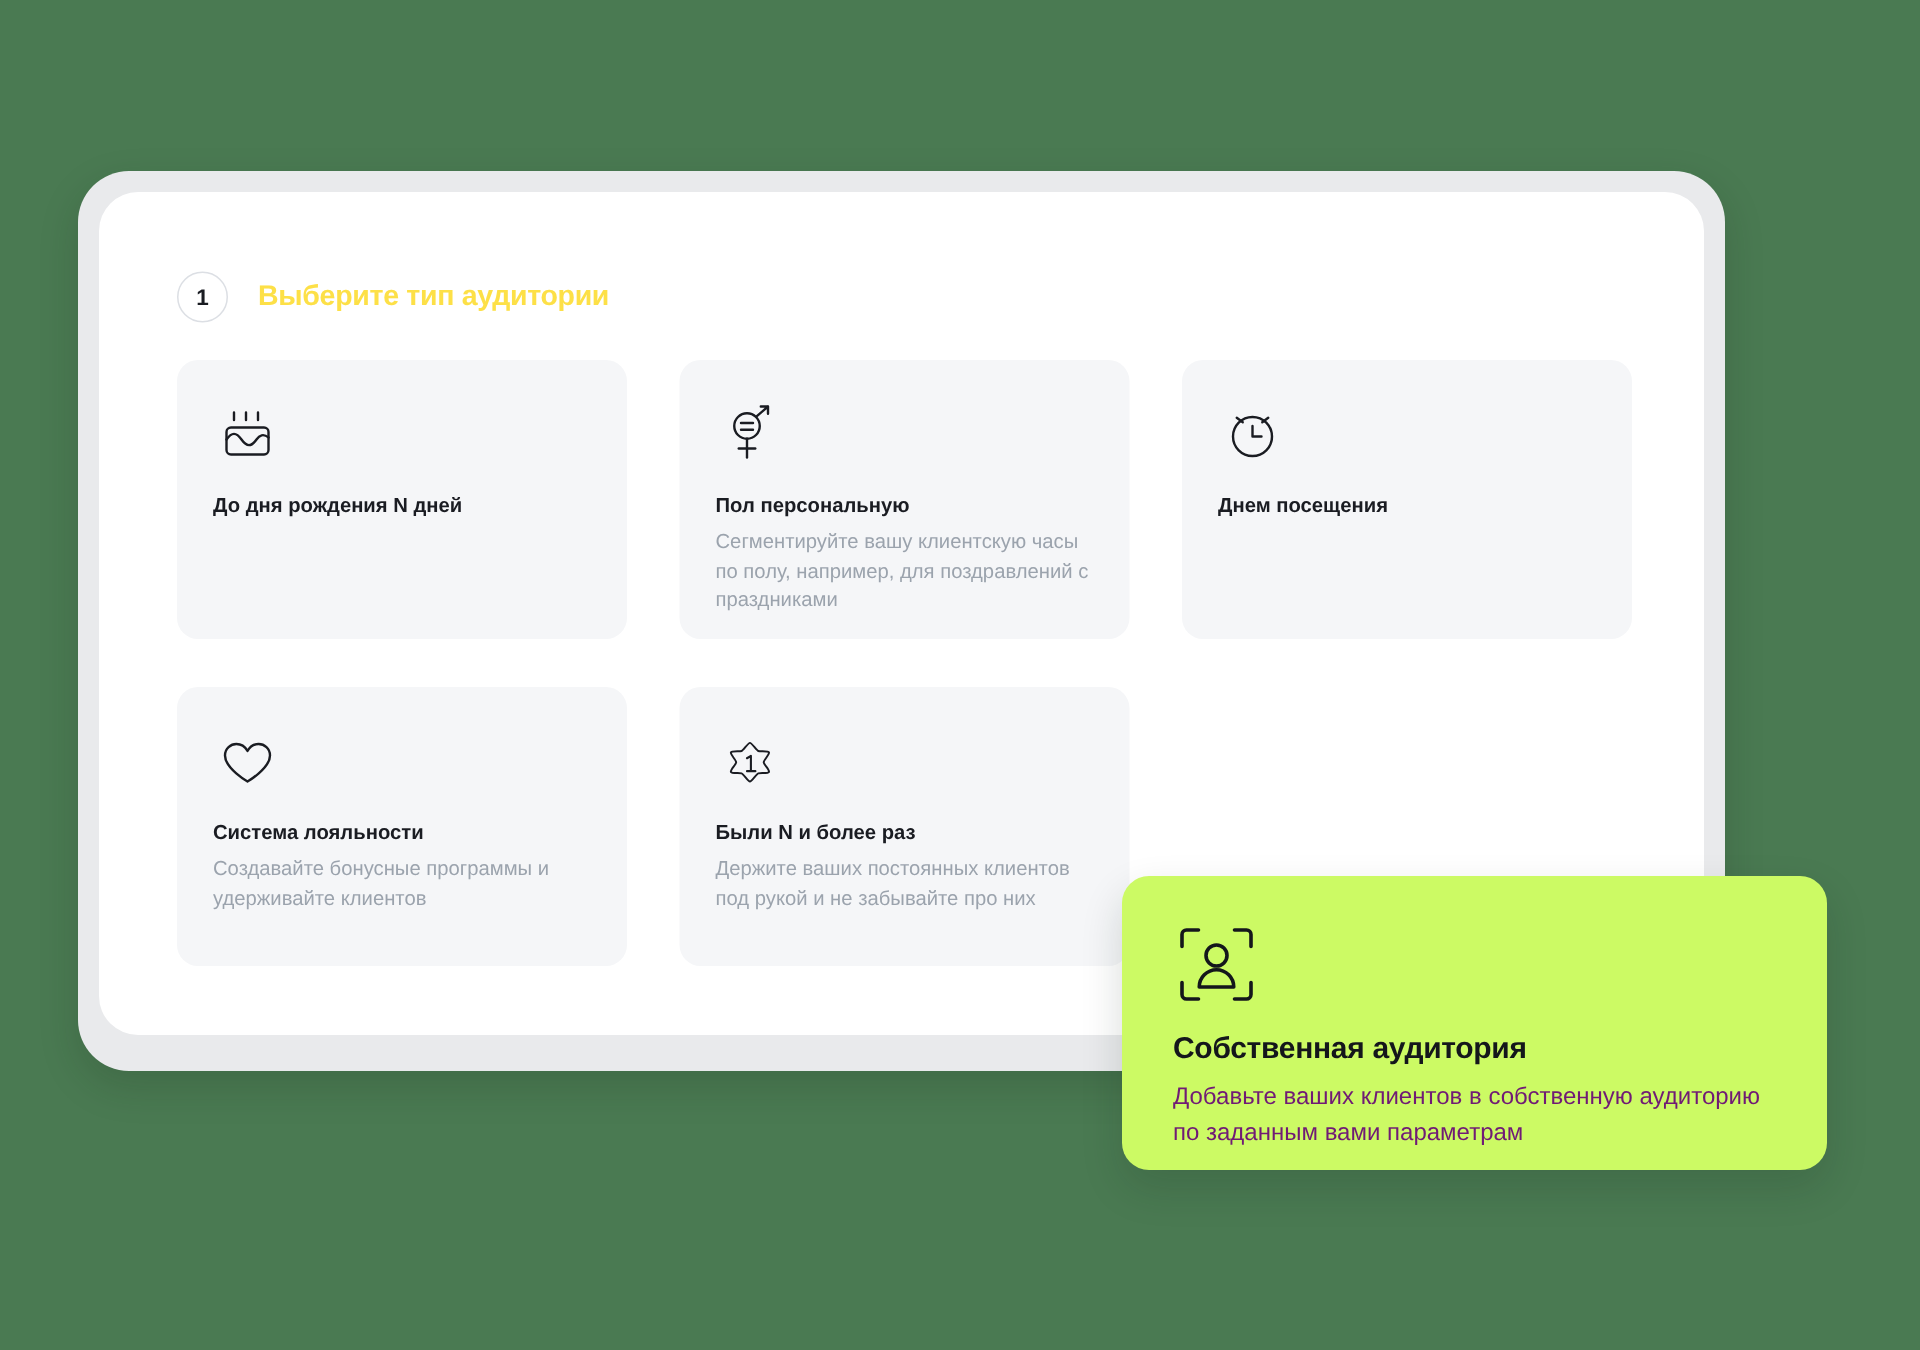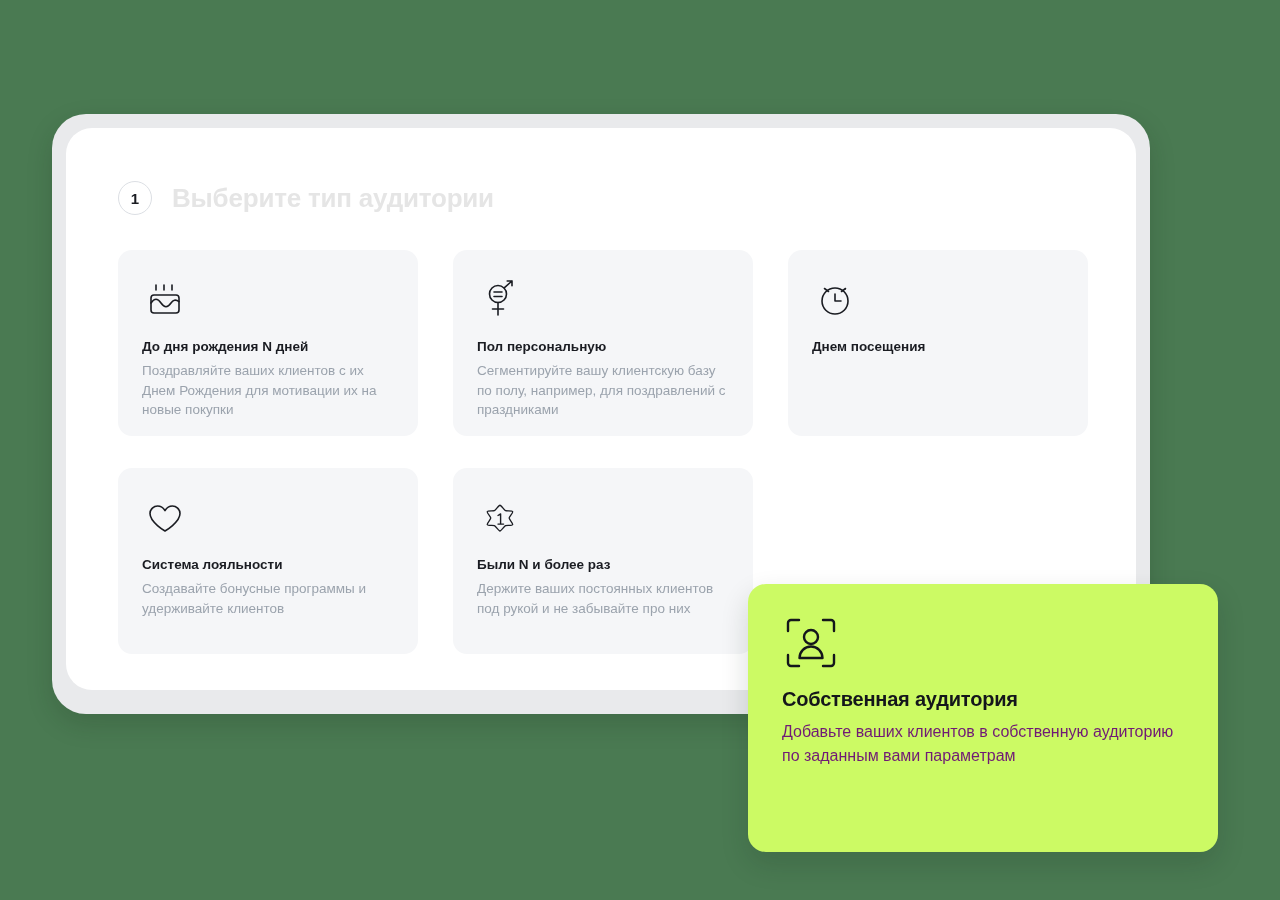--- a/index.html
+++ b/index.html
@@ -64,32 +64,32 @@
     display: flex;
     align-items: center;
     justify-content: center;
     font-size: 15px;
     font-weight: 600;
     color: #1a1c22;
     letter-spacing: 0;
   }
 
   .step-title {
-    font-size: 26px;
+    font-size: 19px;
     font-weight: 700;
-    color: #e5e5e5;
+    color: #fde047;
     letter-spacing: -0.2px;
     white-space: nowrap;
   }
 
   
   .cards-grid {
     position: absolute;
     left: 118px;
-    top: 250px;
+    top: 240px;
     width: 970px;
     display: grid;
     grid-template-columns: repeat(3, 300px);
     grid-template-rows: 186px 186px;
     column-gap: 35px;
     row-gap: 32px;
   }
 
   .audience-card {
     background: #f5f6f8;
@@ -123,21 +123,21 @@
     line-height: 19.5px;
     color: #9ba3ad;
   }
 
   
   .highlight-card {
     position: absolute;
     left: 748px;
     top: 584px;
     width: 470px;
-    height: 268px;
+    height: 196px;
     background: #ccfa64;
     border-radius: 18px;
     padding: 30px 34px;
     box-shadow: 0 12px 28px rgba(20, 40, 24, 0.16);
     cursor: pointer;
   }
 
   .highlight-card .card-icon {
     display: block;
     height: 58px;
@@ -177,35 +177,34 @@
 
     <div class="audience-card">
       <span class="card-icon">
         <svg width="46" height="46" viewBox="0 0 46 46" fill="none" stroke="currentColor" stroke-width="1.6" stroke-linecap="round" stroke-linejoin="round">
           <path d="M14 8 v5 M22 8 v5 M30 8 v5"></path>
           <rect x="9" y="18" width="28" height="18" rx="3"></rect>
           <path d="M9 26 c3.5 -5 6.5 -5 10 0 c3.5 5 6.5 5 10 0 c2 -2.9 4.5 -4.1 8 -1.4"></path>
         </svg>
       </span>
       <div class="card-title">До дня рождения N дней</div>
-      <div class="card-desc">Поздравляйте ваших клиентов с их Днем Рождения для мотивации их на новые покупки</div>
     </div>
 
     <div class="audience-card">
       <span class="card-icon">
         <svg width="46" height="46" viewBox="0 0 46 46" fill="none" stroke="currentColor" stroke-width="1.6" stroke-linecap="round" stroke-linejoin="round">
           <circle cx="21" cy="17" r="8.5"></circle>
           <path d="M17 15 h8 M17 19.5 h8"></path>
           <path d="M27.2 10.8 L35 4 M30.2 4 H35 V8.8"></path>
           <path d="M21 25.5 V38"></path>
           <path d="M15.5 32 H26.5"></path>
         </svg>
       </span>
       <div class="card-title">Пол персональную</div>
-      <div class="card-desc">Сегментируйте вашу клиентскую базу по полу, например, для поздравлений с праздниками</div>
+      <div class="card-desc">Сегментируйте вашу клиентскую часы по полу, например, для поздравлений с праздниками</div>
     </div>
 
 
     <div class="audience-card">
       <span class="card-icon">
         <svg width="46" height="46" viewBox="0 0 46 46" fill="none" stroke="currentColor" stroke-width="1.6" stroke-linecap="round" stroke-linejoin="round">
           <circle cx="23" cy="24" r="13"></circle>
           <path d="M23 17 v7 h6"></path>
           <path d="M12.5 11.5 L16.5 14.5"></path>
           <path d="M33.5 11.5 L29.5 14.5"></path>

